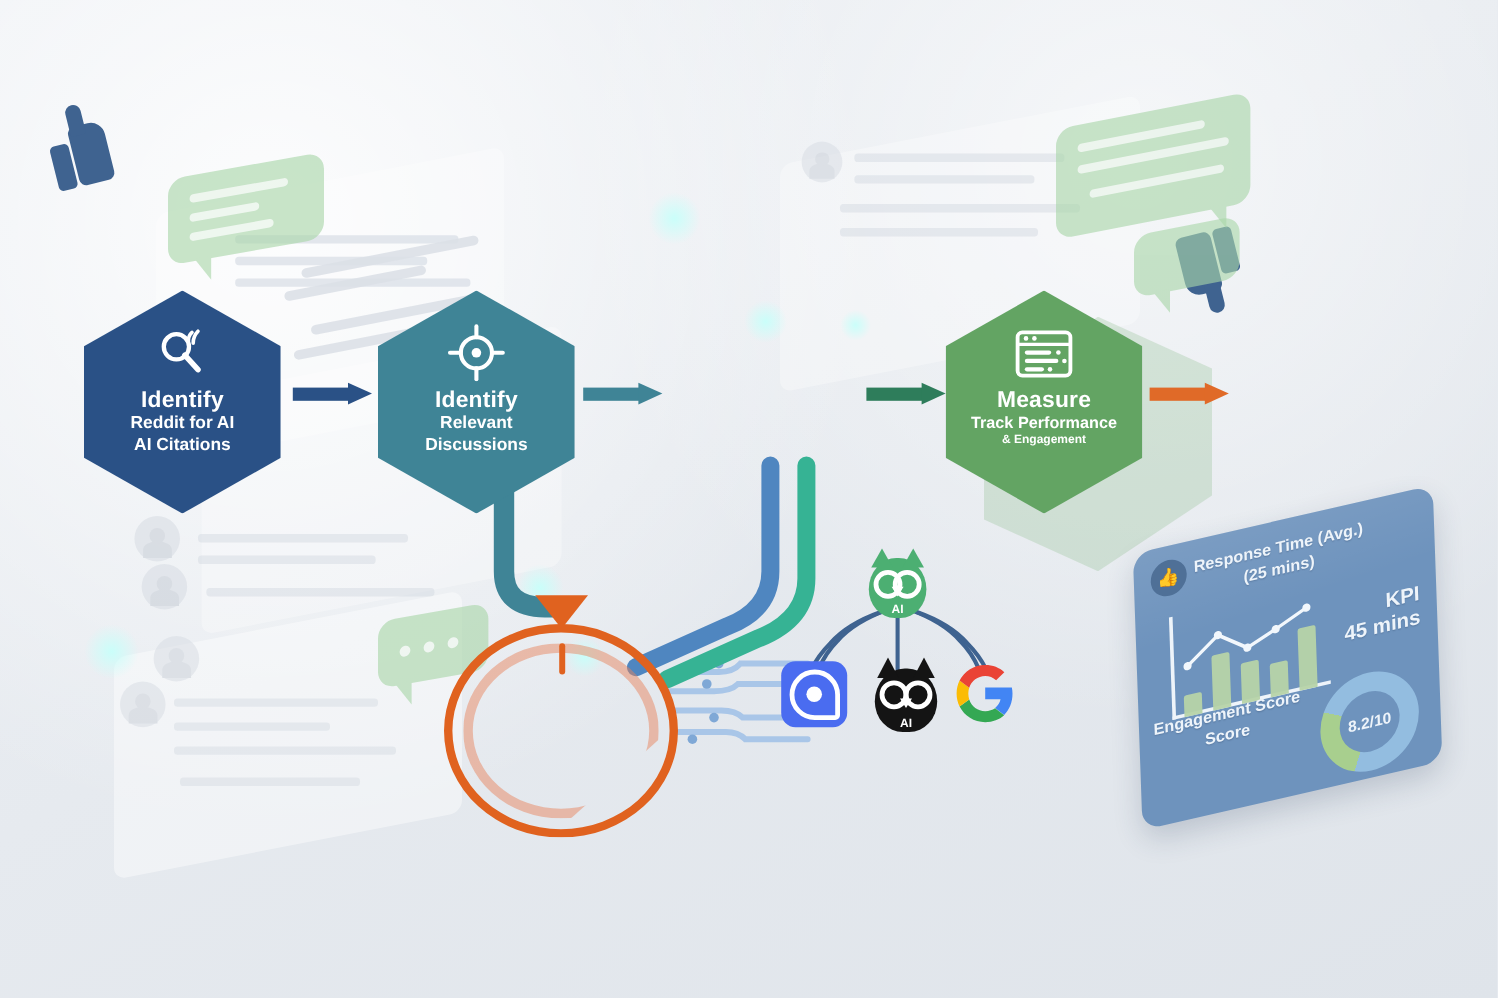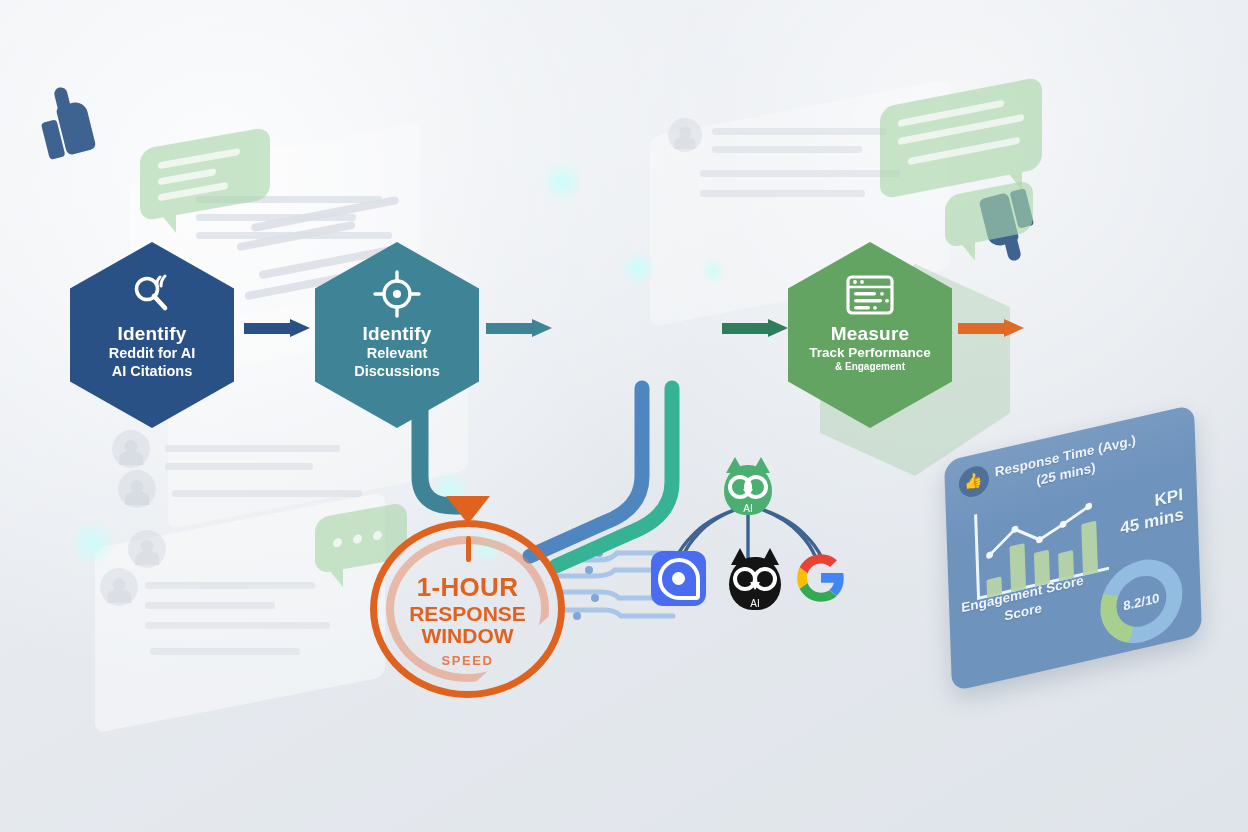--- a/index.html
+++ b/index.html
@@ -94,21 +94,21 @@
   .conn{position:absolute;fill:none;}
 
   
   .logo{position:absolute;}
   .owl{width:56px;height:58px;}
   .owl .body{position:absolute;left:4px;top:8px;width:48px;height:50px;border-radius:48% 48% 45% 45%/52% 52% 48% 48%;}
   .owl .ear{position:absolute;top:0;width:0;height:0;border-left:9px solid transparent;border-right:9px solid transparent;}
   .owl .eye{position:absolute;top:18px;width:16px;height:16px;border-radius:50%;border:4px solid #fff;}
   .owl .beak{position:absolute;left:50%;top:32px;margin-left:-5px;width:0;height:0;
     border-left:5px solid transparent;border-right:5px solid transparent;border-top:8px solid #fff;}
-  .owl .lbl{position:absolute;left:0;right:0;bottom:1px;text-align:center;font-size:10px;font-weight:normal;color:#fff;}
+  .owl .lbl{position:absolute;left:0;right:0;bottom:1px;text-align:center;font-size:10px;font-weight:bold;color:#fff;}
 
   #perplexity{left:651px;top:551px;width:55px;height:55px;border-radius:12px;background:#4a6cf0;
     display:flex;align-items:center;justify-content:center;}
   #perplexity .outer{width:34px;height:34px;border-radius:50% 50% 4px 50%;border:4px solid #fff;display:flex;align-items:center;justify-content:center;}
   #perplexity .inner{width:13px;height:13px;border-radius:50%;background:#fff;}
 
   #google{left:795px;top:552px;width:52px;height:52px;}
 
   
   #kpi{
@@ -316,26 +316,20 @@
   <div class="arrow" style="left:958px;top:319px;width:66px;">
     <div class="shaft" style="width:48px;background:#e06a28;"></div>
     <div class="head" style="left:46px;border-left:20px solid #e06a28;"></div>
   </div>
 
 
   <div id="timer">
     <div class="ring"></div>
     <div class="ring2"></div>
     <div class="needle"></div>
-    <div class="txt">
-      <div class="t1">1-HOUR</div>
-      <div class="t2">RESPONSE</div>
-      <div class="t2">WINDOW</div>
-      <div class="t3">SPEED</div>
-    </div>
   </div>
 
   <svg class="conn" style="left:648px;top:500px;" width="210" height="70" viewBox="0 0 210 70">
     <g stroke="#3f6390" stroke-width="3.4" fill="none" stroke-linecap="round">
       <path d="M100 4 V58"></path>
       <path d="M92 8 Q64 18 50 34 Q40 44 34 58"></path>
       <path d="M86 10 Q58 20 44 36 Q34 46 28 58"></path>
       <path d="M110 8 Q138 18 152 34 Q162 44 168 58"></path>
       <path d="M116 10 Q144 20 158 36 Q168 46 174 58"></path>
     </g>

